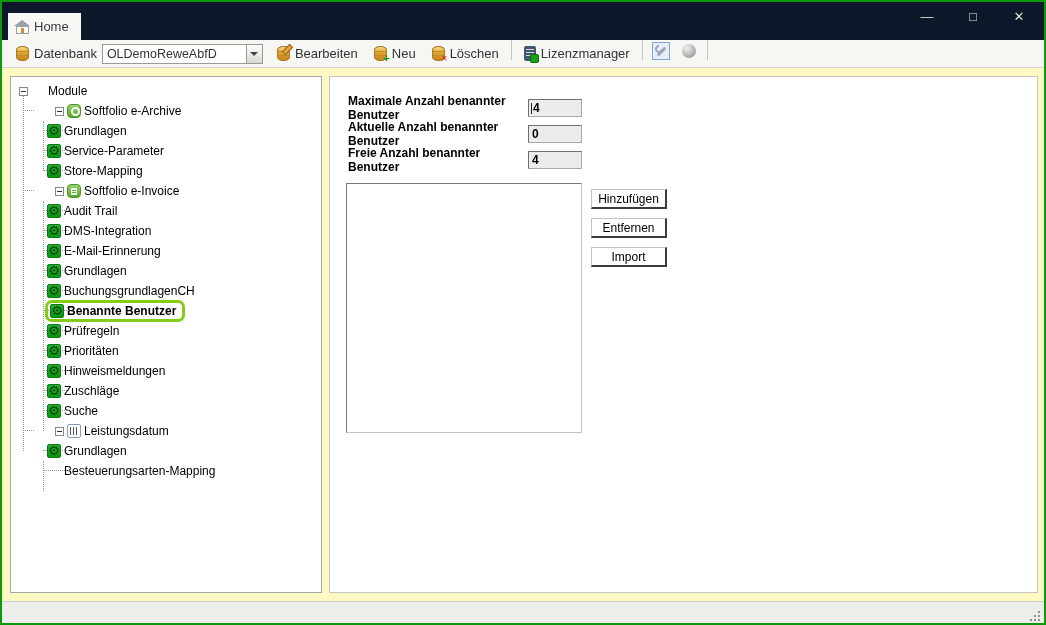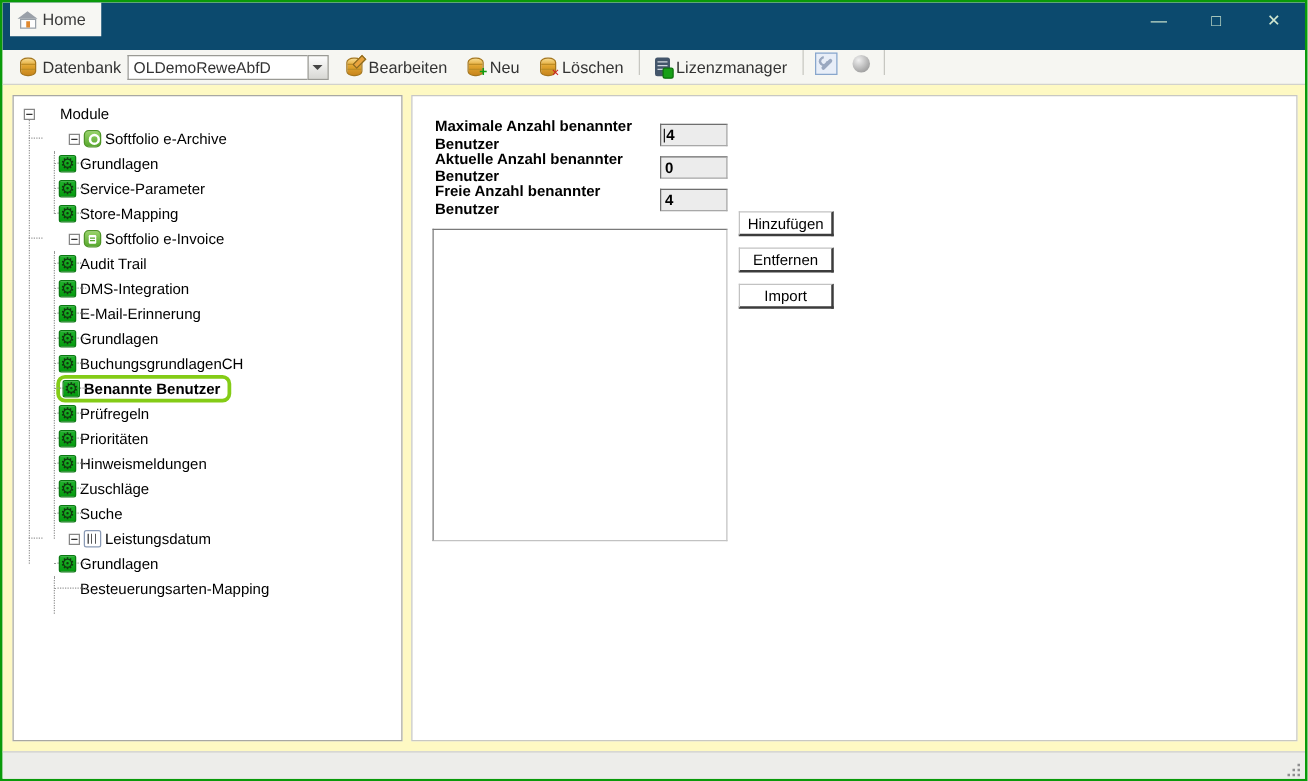--- a/index.html
+++ b/index.html
@@ -1,21 +1,21 @@
 <!DOCTYPE html>
 <html><head>
 <meta charset="utf-8">
 <style>
   * { margin:0; padding:0; box-sizing:border-box; }
   body { font-family:"Liberation Sans","DejaVu Sans",sans-serif; font-size:12px; color:#000; }
 
   .window { position:relative; width:1046px; height:625px; border:2px solid #0a9a0a; background:#f0f0ec; overflow:hidden; }
 
   
-  .titlebar { position:relative; height:38px; background:#0c4a6e; display:flex; }
+  .titlebar { position:relative; height:38px; background:#0f172a; display:flex; align-items:flex-end; }
   .tab { display:flex; align-items:center; gap:5px; height:27px; margin-left:6px; padding:0 12px 0 7px; background:#f7f7f3; color:#3a3a3a; font-size:13px; }
   .home-icon { position:relative; width:13px; height:8px; border:1px solid #98a0a8; background:#fdfdfd; margin-top:6px; margin-left:1px; }
   .home-icon::before { content:""; position:absolute; left:-3px; top:-7px; width:0; height:0; border-left:8px solid transparent; border-right:8px solid transparent; border-bottom:6px solid #9aa0a8; }
   .home-icon::after { content:""; position:absolute; left:4px; bottom:0; width:3px; height:5px; background:#e0882e; }
   .win-controls { position:absolute; top:7px; right:14px; display:flex; gap:24px; color:#cfe6cf; font-size:13px; }
   .win-controls span { width:22px; text-align:center; cursor:default; }
 
   
   .toolbar { height:28px; background:#f6f6f2; border-bottom:1px solid #d2d2cc; display:flex; padding-left:8px; font-size:13px; color:#333; }
   .tb-group { display:flex; align-items:center; gap:5px; padding:0 6px; }
@@ -78,21 +78,21 @@
   
   .fields { position:absolute; left:18px; top:22px;font-weight:bold; }
   .field-row { display:flex; align-items:center; height:18px; margin-bottom:8px; }
   .flabel { width:180px; font-size:12px; }
   .fbox { width:54px; height:18px; background:#ececec; border:1px solid; border-color:#6e6e6e #a8a8a8 #a8a8a8 #6e6e6e; display:flex; align-items:center; padding-left:2px; }
   .caret { width:1px; height:11px; background:#222; }
   .fval { font-size:12px; padding-left:1px; }
 
   .listbox { position:absolute; left:16px; top:106px; width:236px; height:250px; background:#fff; border:1px solid; border-color:#7a7a7a #c2c2c2 #c2c2c2 #7a7a7a; }
 
-  .side-buttons { position:absolute; left:261px; top:92px; display:flex; flex-direction:column; gap:9px; }
+  .side-buttons { position:absolute; left:261px; top:112px; display:flex; flex-direction:column; gap:9px; }
   .btn { width:76px; height:20px; background:#fff; font-family:inherit; font-size:12px; color:#000; border-top:1px solid #c2c2c2; border-left:1px solid #c2c2c2; border-right:2px solid #3c3c3c; border-bottom:2px solid #3c3c3c; cursor:default; }
 
   
   .statusbar { position:relative; height:24px; background:#ededea; border-top:1px solid #cfcfca; }
   .grip { position:absolute; right:4px; bottom:4px; width:12px; height:12px; }
   .grip::after { content:""; position:absolute; right:0; bottom:0; width:2px; height:2px; background:#8f8f8f; box-shadow:-4px 0 #8f8f8f, -8px 0 #8f8f8f, 0 -4px #8f8f8f, -4px -4px #8f8f8f, 0 -8px #8f8f8f; }
 </style>
 </head>
 <body>
 

